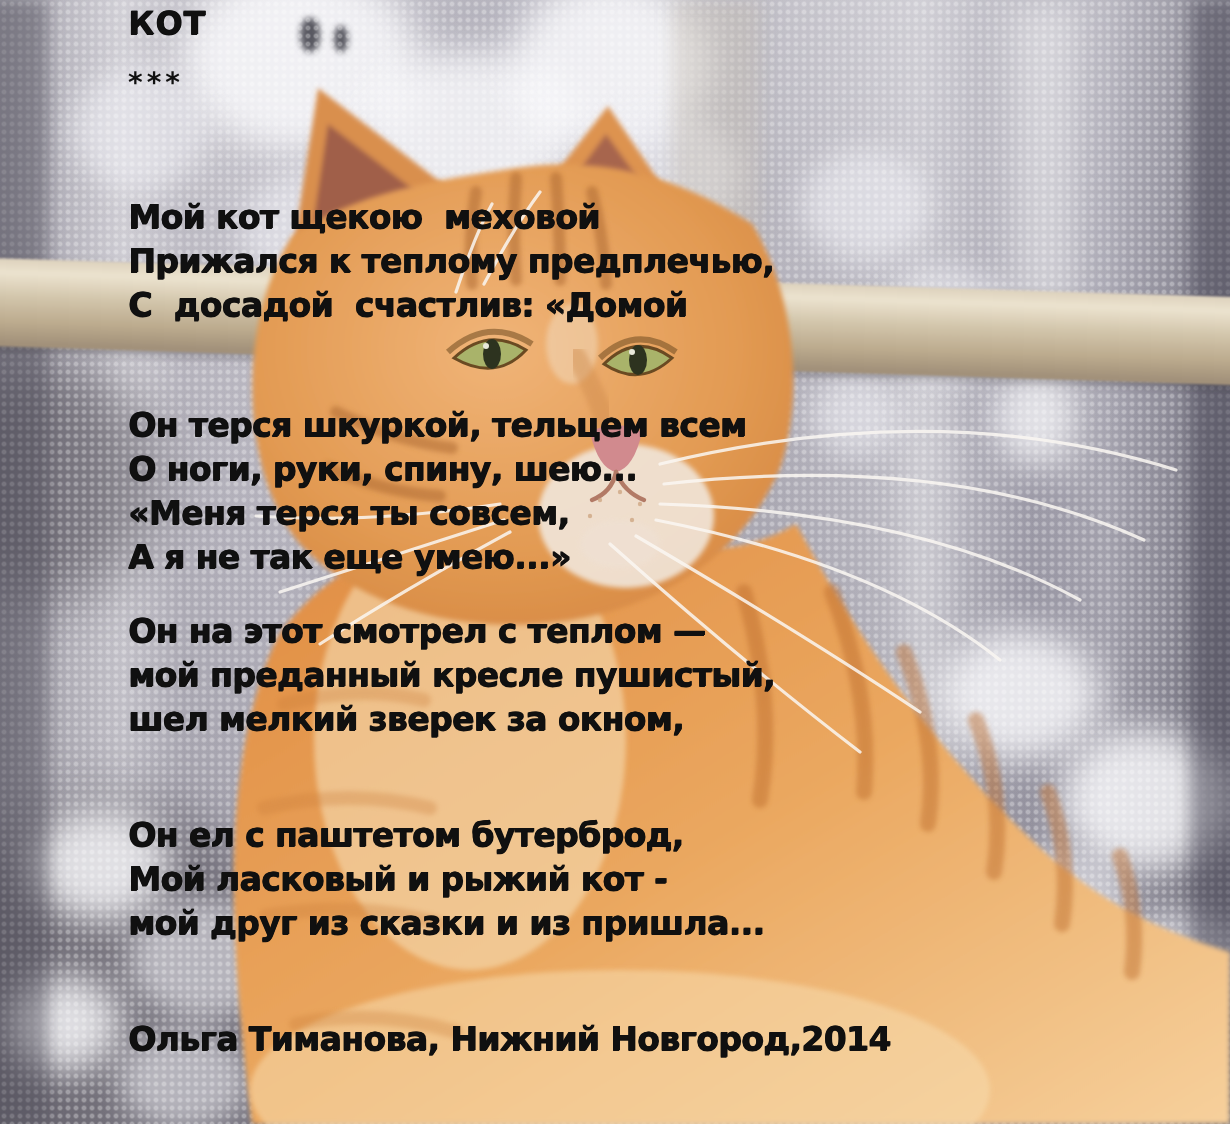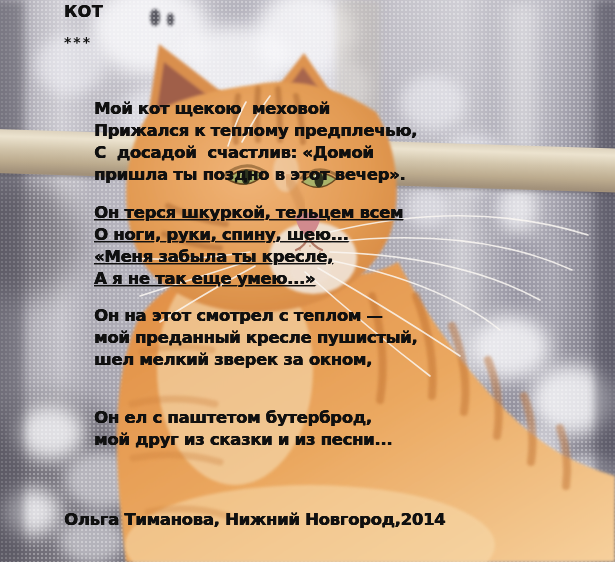--- a/index.html
+++ b/index.html
@@ -43,24 +43,24 @@
     box-shadow:0 2px 4px rgba(60,55,60,.35);
     filter:blur(.6px);
   }
   .cat-svg{position:absolute;left:0;top:0;}
   
   .poem{position:absolute;left:0;top:1px;width:615px;height:562px;color:#101010;}
   .poem .t{position:absolute;left:64px;white-space:pre;}
   .title{top:1px;font-size:16px;font-weight:800;letter-spacing:.5px;
          text-shadow:.4px 0 #101010,0 .4px #101010;}
   .stars{top:33px;font-size:14px;font-weight:800;letter-spacing:2px;}
-  .stanza{position:absolute;left:64px;margin-left:30px;}
+  .stanza{position:absolute;left:64px;}
   .stanza .line{white-space:pre;font-size:16.5px;line-height:22px;font-weight:800;
          letter-spacing:-.3px;text-shadow:.45px 0 #101010,0 .45px #101010;}
-  .s1{top:97px;} .s2{top:201px;text-decoration:underline;} .s3{top:304px;} .s4{top:406px;}
+  .s1{top:97px;} .s2{top:201px;} .s3{top:304px;} .s4{top:406px;}
   .attrib{top:509px;font-size:16.5px;font-weight:800;letter-spacing:-.3px;
          text-shadow:.45px 0 #101010,0 .45px #101010;text-align:right;}
 </style>
 </head>
 <body>
 
 <div class="screen">
 
   <div class="layer folds"></div>
   <div class="layer vgrad"></div>
@@ -201,37 +201,37 @@
   </svg>
 
   <div class="poem">
     <div class="t title">КОТ</div>
     <div class="t stars">***</div>
 
     <div class="stanza s1">
       <div class="line">Мой кот щекою  меховой</div>
       <div class="line">Прижался к теплому предплечью,</div>
       <div class="line">С  досадой  счастлив: «Домой</div>
-      <div class="line">пришла ты поздно в этот вечер».</div>
     </div>
 
     <div class="stanza s2">
       <div class="line">Он терся шкуркой, тельцем всем</div>
       <div class="line">О ноги, руки, спину, шею...</div>
-      <div class="line">«Меня забыла ты кресле,</div>
+      <div class="line">«Меня терся ты совсем,</div>
       <div class="line">А я не так еще умею...»</div>
     </div>
 
     <div class="stanza s3">
       <div class="line">Он на этот смотрел с теплом —</div>
       <div class="line">мой преданный кресле пушистый,</div>
       <div class="line">шел мелкий зверек за окном,</div>
     </div>
 
     <div class="stanza s4">
       <div class="line">Он ел с паштетом бутерброд,</div>
-      <div class="line">мой друг из сказки и из песни...</div>
+      <div class="line">Мой ласковый и рыжий кот -</div>
+      <div class="line">мой друг из сказки и из пришла...</div>
     </div>
 
     <div class="t attrib">Ольга Тиманова, Нижний Новгород,2014</div>
   </div>
 
 </div>
 
 </body></html>

